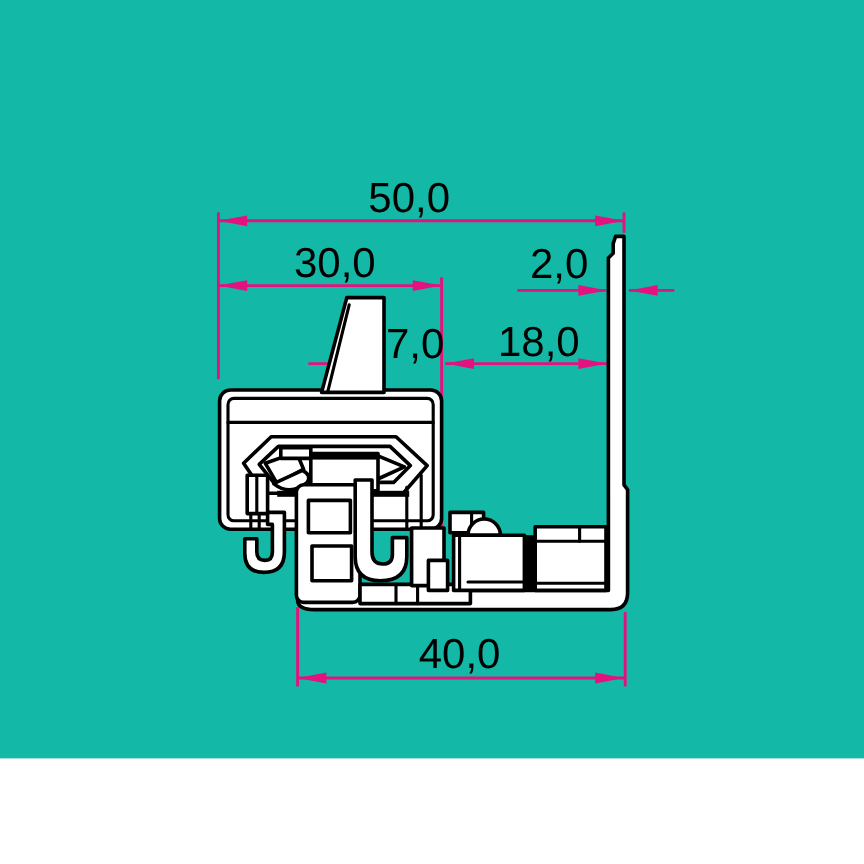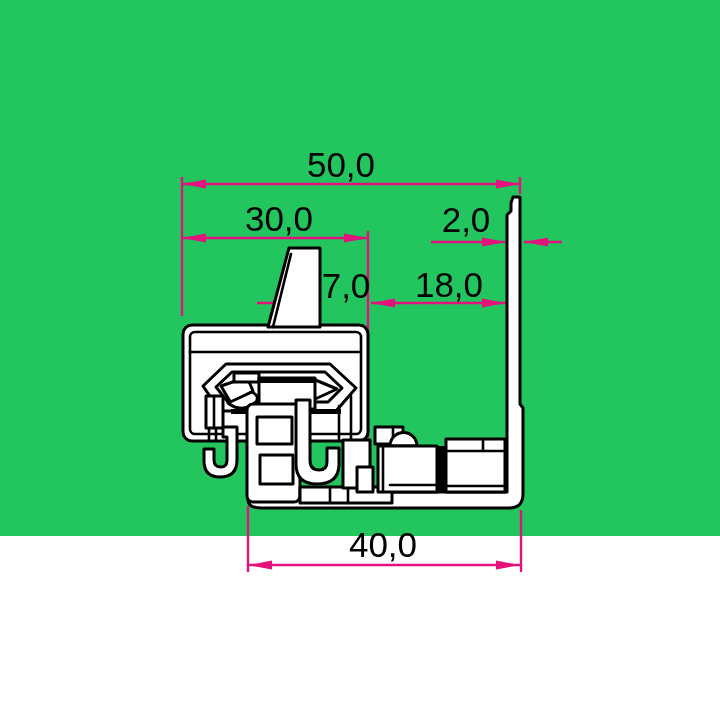--- a/index.html
+++ b/index.html
@@ -7,22 +7,22 @@
     padding: 0;
     background: #ffffff;
     width: 720px;
     height: 720px;
     overflow: hidden;
     font-family: "Liberation Sans", sans-serif;
   }
   .canvas-wrap {
     position: relative;
     width: 720px;
-    height: 536px;
-    background: #22c55e;
+    height: 632px;
+    background: #14b8a6;
   }
   svg { display: block; }
   .dim-text {
     font-family: "Liberation Sans", sans-serif;
     font-size: 35px;
     fill: #000000;
     text-anchor: middle;
   }
   .dimline { stroke: #e3127c; stroke-width: 2.4; fill: none; }
   .dimarrow { fill: #e3127c; stroke: none; }

